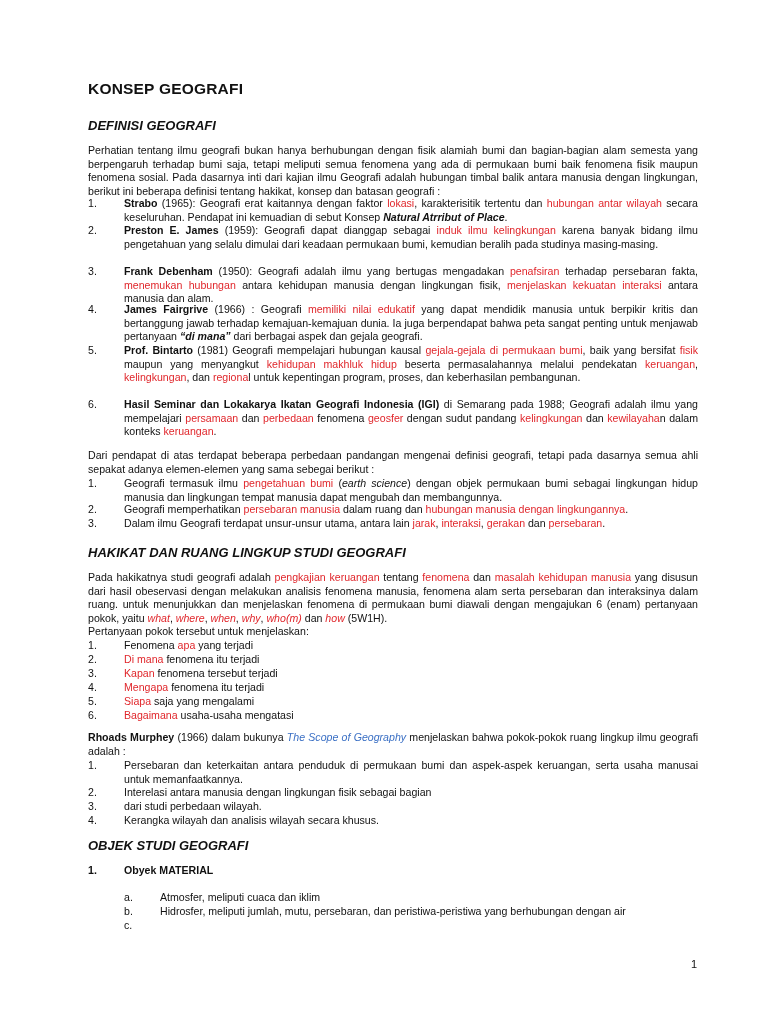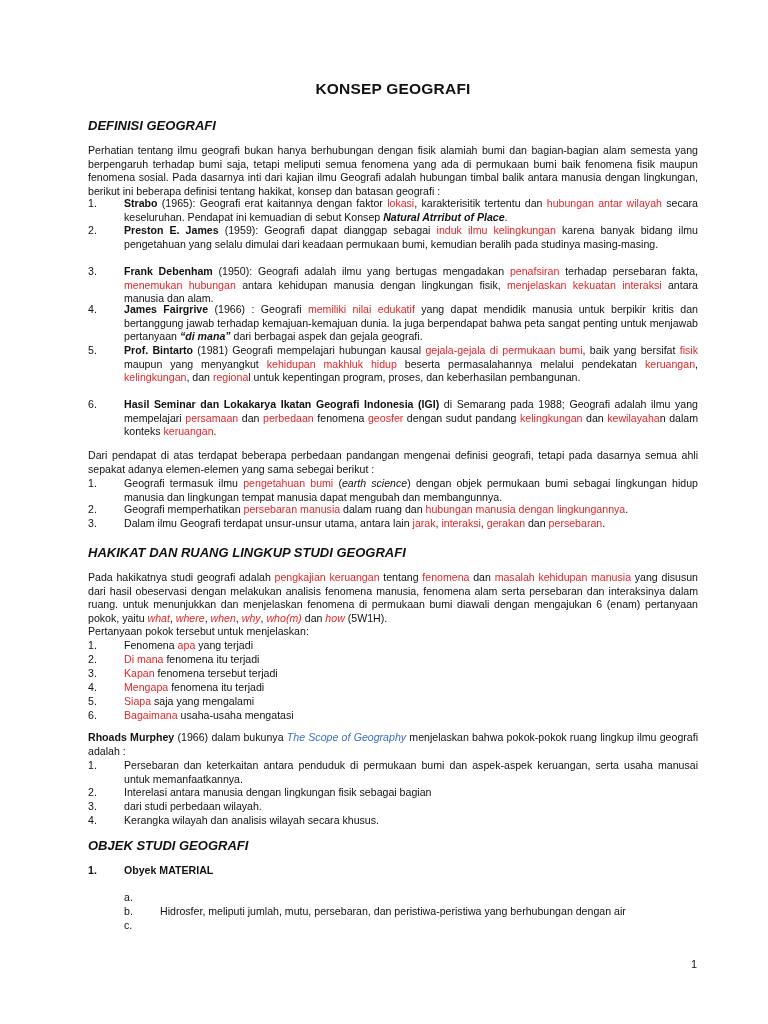--- a/index.html
+++ b/index.html
@@ -1,19 +1,19 @@
 <!DOCTYPE html>
 <html><head>
 <meta charset="utf-8">
 <style>
   html, body { margin:0; padding:0; background:#ffffff; }
   body { width:768px; height:1024px; position:relative; overflow:hidden;
          font-family:"Liberation Sans", sans-serif; color:#111; font-size:10.6px; }
   .page { position:absolute; left:88px; top:0; width:610px; }
-  .title { position:absolute; left:0; width:610px; top:80px; text-align:center;
+  .title { position:absolute; left:0; width:610px; top:80px; 
            font-weight:bold; font-size:15.5px; letter-spacing:0.2px; }
   .h { position:absolute; left:0; font-weight:bold; font-size:13px;font-style:italic; }
   .p { position:absolute; left:0; width:610px; line-height:13.6px; text-align:justify; }
   .li { position:absolute; left:0; width:610px; line-height:13.6px; }
   .li .num { position:absolute; left:0; top:0; }
   .li .txt { display:block; margin-left:36px; text-align:justify; }
   .r { color:#e0262b; }
   .b { font-weight:bold; }
   .i { font-style:italic; }
   .blue { color:#3a6fc4; font-style:italic; }
@@ -124,20 +124,21 @@
     </div>
 
   <div class="h" style="top:838px">OBJEK STUDI GEOGRAFI</div>
   <div class="li b" style="top:864px">
     <span class="num">1.</span>
     <span class="txt">Obyek MATERIAL</span>
   </div>
   <div id="mat-items">
       <div class="li sub" style="top: 891px;">
         <span class="num">a.</span>
+        <span class="txt"><span>Atmosfer, meliputi cuaca dan iklim</span></span>
       </div>
       <div class="li sub" style="top: 905px;">
         <span class="num">b.</span>
         <span class="txt"><span>Hidrosfer, meliputi jumlah, mutu, persebaran, dan peristiwa-peristiwa yang berhubungan dengan air</span></span>
       </div>
       <div class="li sub" style="top: 919px;">
         <span class="num">c.</span>
       </div>
     </div>
 </div>

